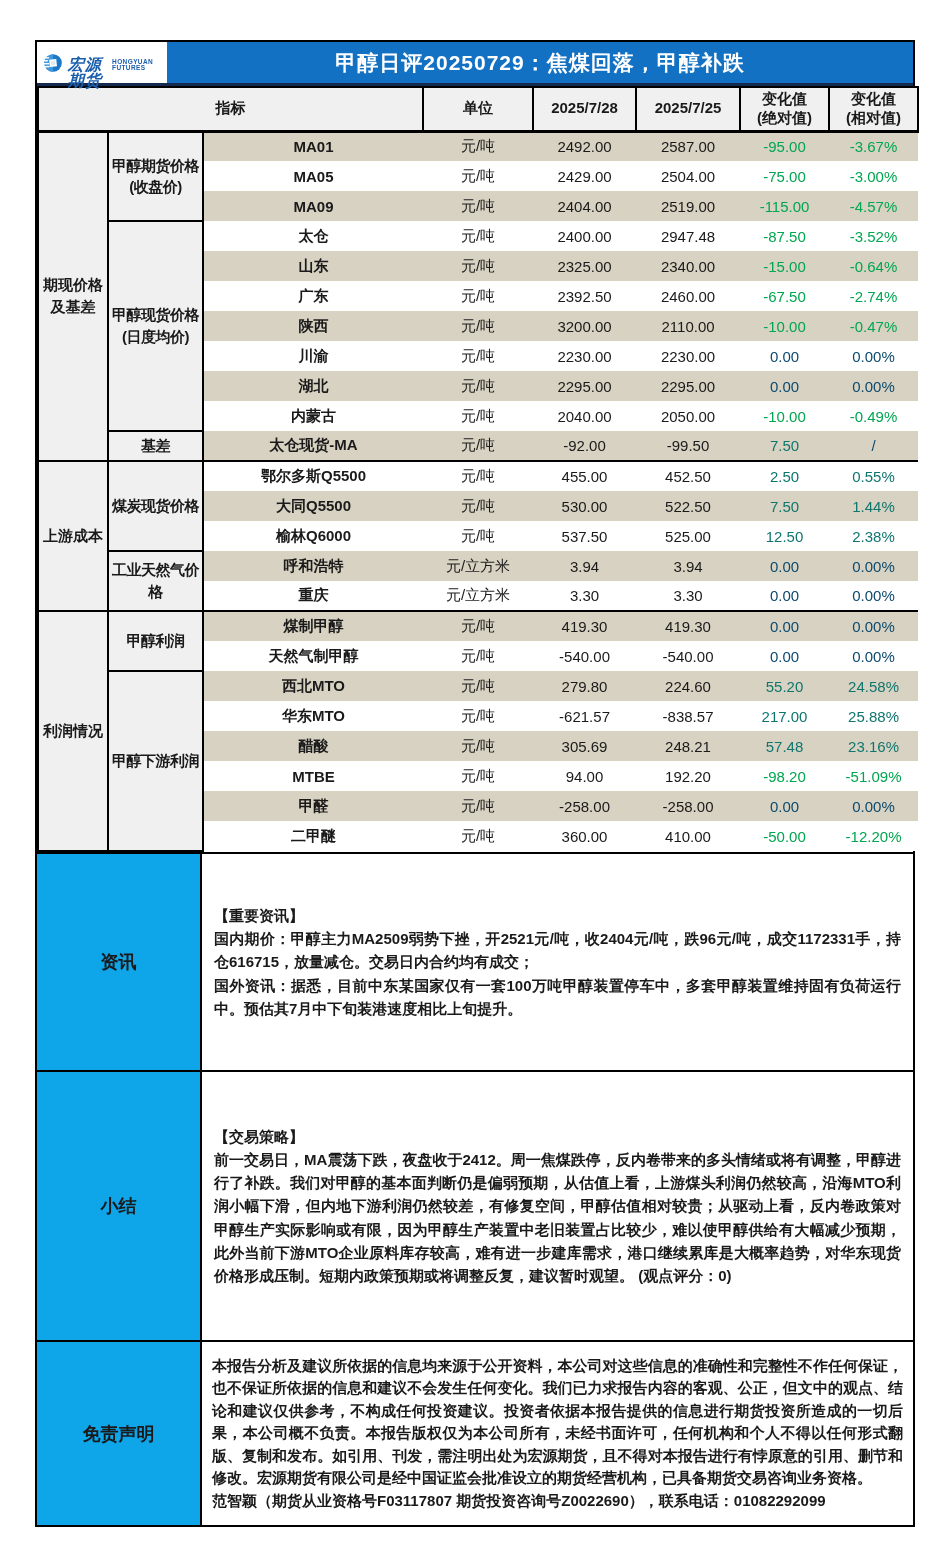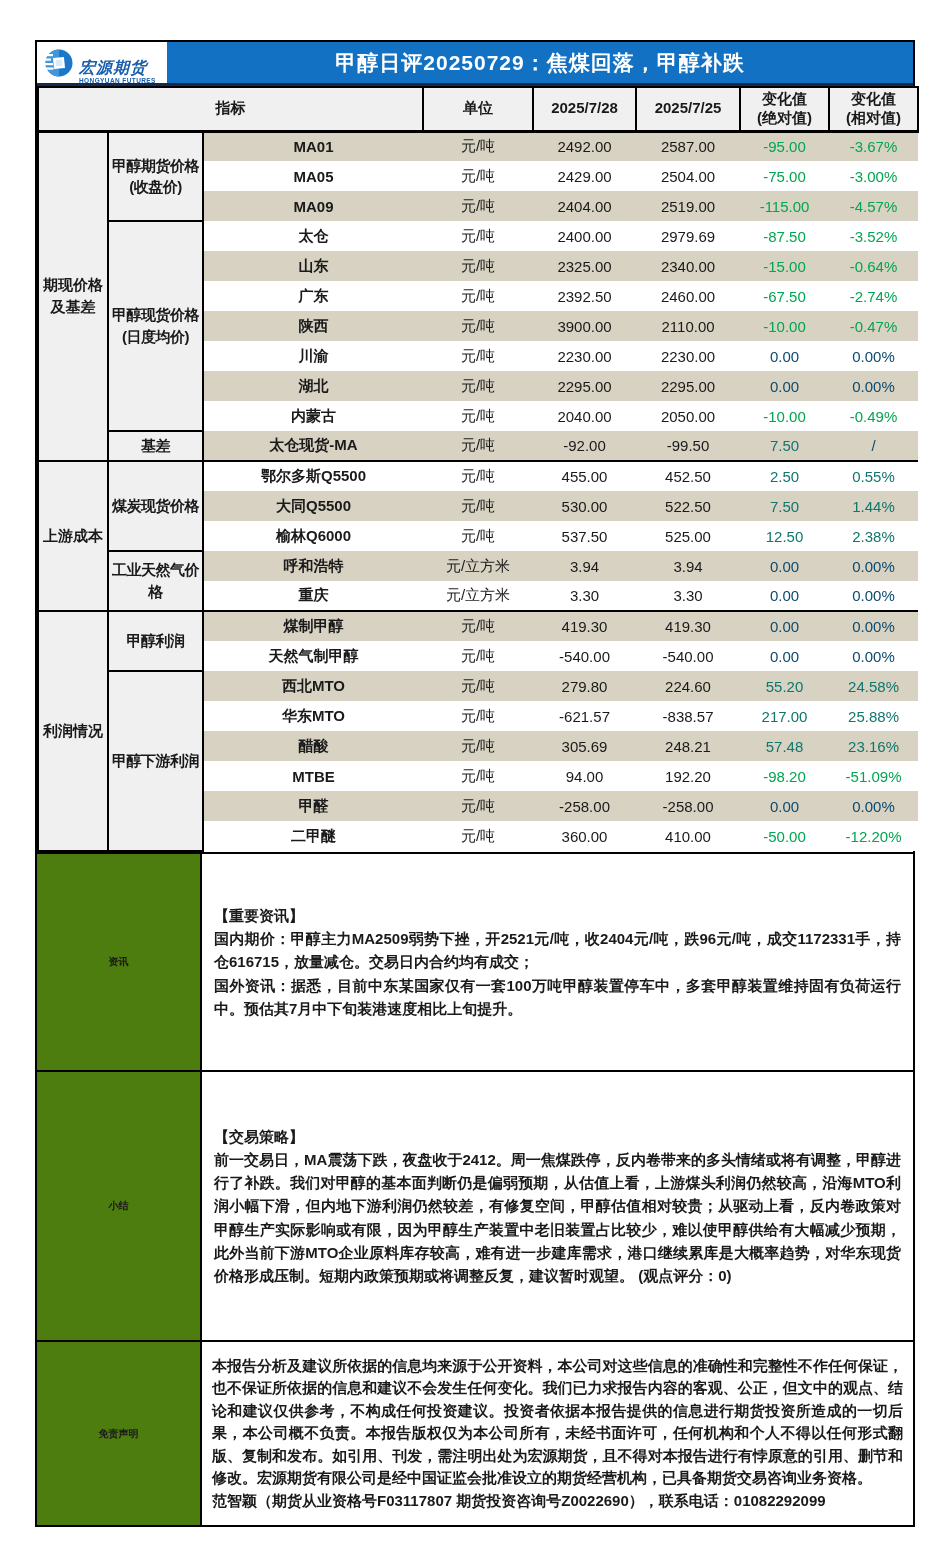--- a/index.html
+++ b/index.html
@@ -3,21 +3,21 @@
 <meta charset="utf-8">
 <style>
   * { margin:0; padding:0; box-sizing:border-box; }
   body { background:#ffffff; font-family:"Liberation Sans","DejaVu Sans",sans-serif; color:#1a1a1a; }
   .page { width:950px; height:1542px; background:#fff; padding:40px 35px 22px 35px; }
   .report { width:880px; border:2px solid #000; }
 
   
   .titlebar { height:44px; background:#1371c3; border-bottom:3px solid #16294f; display:flex; align-items:stretch; }
   .logo-chip { width:130px; background:#fff; display:flex; align-items:center; gap:5px; padding:3px 5px; }
-  .logo-texts { display:flex; flex-direction:column; line-height:1;margin-top:20px; }
+  .logo-texts { display:flex; line-height:1;margin-top:20px; }
   .logo-cn { color:#1a5fae; font-weight:bold; font-size:16px; letter-spacing:1px; font-style:italic; }
   .logo-en { color:#1a5fae; font-weight:bold; font-size:6.5px; letter-spacing:0.4px; margin-top:2px; }
   .main-title { flex:1; display:flex; align-items:center; justify-content:center; 
                 color:#fff; font-size:21px; font-weight:bold; letter-spacing:1px; }
 
   
   table.data { width:100%; border-collapse:collapse; table-layout:fixed; }
   table.data td { text-align:center; vertical-align:middle; font-size:15px; height:30px; overflow:hidden; }
   tr.hdr td { background:#f0f0f0; font-weight:bold; border:2px solid #000; border-bottom:3px solid #000; height:44px; font-size:15px; line-height:1.25; }
   td.grp { background:#f0f0f0; font-weight:bold; border:2px solid #000; white-space:pre-line; line-height:1.5; }
@@ -25,22 +25,22 @@
   td.ind { font-weight:bold; }
   tr.beige td.band { background:#d8d2c2; }
   tr.plain td.band { background:#ffffff; }
   tr.group-start td { border-top:2px solid #000; }
   .c-green { color:#00a650; }
   .c-red { color:#0f766e; }
   .c-black { color:#0c4a6e; }
 
   
   .section { display:flex; border-top:2px solid #000; }
-  .section-label { width:165px; flex:0 0 165px; background:#4d7c0f; border-right:2px solid #000;
-                   display:flex; align-items:center; justify-content:center; font-weight:bold; font-size:10px; }
+  .section-label { width:165px; flex:0 0 165px; background:#0ea5e9; border-right:2px solid #000;
+                   display:flex; align-items:center; justify-content:center; font-weight:bold; font-size:18px; }
   .section-content { flex:1; padding:8px 12px; display:flex; flex-direction:column; justify-content:center; }
   .para { font-size:15px; font-weight:bold; line-height:1.55; text-align:justify; }
   .sec-news { height:218px; }
   .sec-summary { height:270px; }
   .sec-disclaimer { height:185px; }
 </style>
 </head>
 <body>
 
 <div class="page">
@@ -115,21 +115,21 @@
             <td class="band">2519.00</td>
             <td class="band c-green">-115.00</td>
             <td class="band c-green">-4.57%</td>
           </tr>
           <tr class="plain">
             <td class="sub" rowspan="7">甲醇现货价格
 (日度均价)</td>
             <td class="ind band">太仓</td>
             <td class="band">元/吨</td>
             <td class="band">2400.00</td>
-            <td class="band">2979.69</td>
+            <td class="band">2947.48</td>
             <td class="band c-green">-87.50</td>
             <td class="band c-green">-3.52%</td>
           </tr>
           <tr class="beige">
             <td class="ind band">山东</td>
             <td class="band">元/吨</td>
             <td class="band">2325.00</td>
             <td class="band">2340.00</td>
             <td class="band c-green">-15.00</td>
             <td class="band c-green">-0.64%</td>
@@ -138,21 +138,21 @@
             <td class="ind band">广东</td>
             <td class="band">元/吨</td>
             <td class="band">2392.50</td>
             <td class="band">2460.00</td>
             <td class="band c-green">-67.50</td>
             <td class="band c-green">-2.74%</td>
           </tr>
           <tr class="beige">
             <td class="ind band">陕西</td>
             <td class="band">元/吨</td>
-            <td class="band">3900.00</td>
+            <td class="band">3200.00</td>
             <td class="band">2110.00</td>
             <td class="band c-green">-10.00</td>
             <td class="band c-green">-0.47%</td>
           </tr>
           <tr class="plain">
             <td class="ind band">川渝</td>
             <td class="band">元/吨</td>
             <td class="band">2230.00</td>
             <td class="band">2230.00</td>
             <td class="band c-black">0.00</td>

